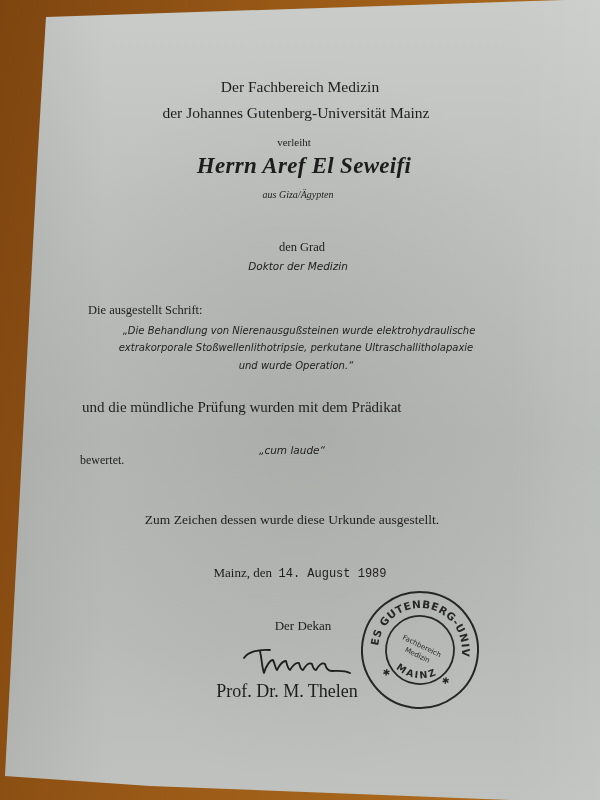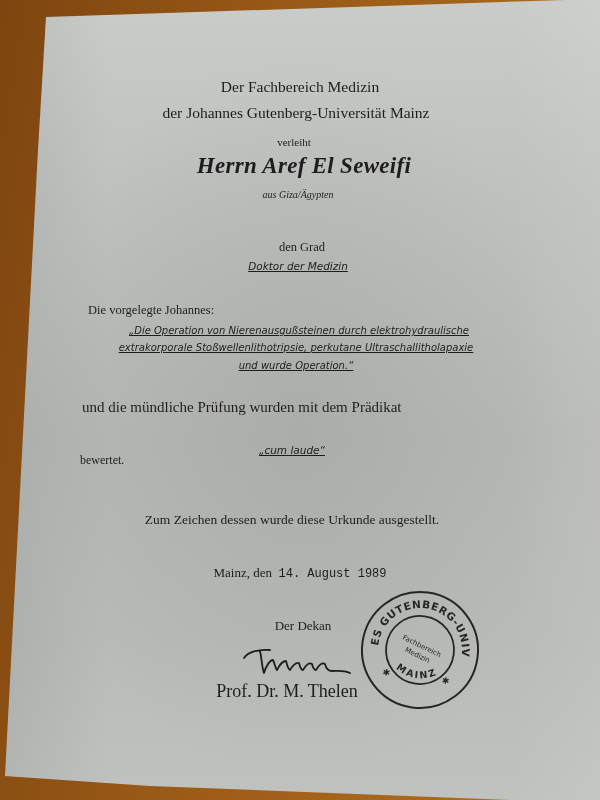--- a/index.html
+++ b/index.html
@@ -15,21 +15,21 @@
         radial-gradient(ellipse 380px 520px at 300px 420px, rgba(150,152,148,0.35), rgba(0,0,0,0) 70%),
         linear-gradient(180deg, #c9ccc9 0%, #bec1be 25%, #b6b8b5 55%, #b9bbb8 80%, #c0c2bf 100%);
     }
     .paper::after {
       content: ""; position: absolute; left: 0; top: 0; width: 100%; height: 100%;
       background: linear-gradient(90deg, rgba(90,90,85,0.12) 0%, rgba(0,0,0,0) 18%, rgba(0,0,0,0) 85%, rgba(255,255,255,0.08) 100%);
     }
     .t { position: absolute; color: #1d1d1d; white-space: nowrap; }
     .c { transform: translateX(-50%); text-align: center; }
     .serif { font-family: "Liberation Serif", "DejaVu Serif", serif; }
-    .ital { font-family: "DejaVu Sans", sans-serif; font-style: italic; text-decoration: underline; }
+    .ital { font-family: "DejaVu Sans", sans-serif; font-style: italic; }
     .mono { font-family: "Liberation Mono", "DejaVu Sans Mono", monospace; }
 
     #hdr1 { left: 300px; top: 78px; font-size: 15.5px; }
     #hdr2 { left: 296px; top: 104px; font-size: 15.5px; }
     #verleiht { left: 294px; top: 136px; font-size: 11px; }
     #name { left: 304px; top: 153px; font-size: 23px; font-family: "Liberation Serif", serif; font-style: italic; font-weight: bold; letter-spacing: 0.3px; }
     #origin { left: 298px; top: 189px; font-size: 10px; font-style: italic; }
     #grad-label { left: 302px; top: 240px; font-size: 12.5px; }
     #grad-value { left: 298px; top: 260px; font-size: 10.5px; }
     #schrift-label { left: 88px; top: 303px; font-size: 12.5px; }
@@ -53,22 +53,22 @@
 
 <div class="t c serif" id="hdr1">Der Fachbereich Medizin</div>
 <div class="t c serif" id="hdr2">der Johannes Gutenberg-Universität Mainz</div>
 <div class="t c serif" id="verleiht">verleiht</div>
 <div class="t c" id="name">Herrn Aref El Seweifi</div>
 <div class="t c serif" id="origin">aus Giza/Ägypten</div>
 
 <div class="t c serif" id="grad-label">den Grad</div>
 <div class="t c ital" id="grad-value">Doktor der Medizin</div>
 
-<div class="t serif" id="schrift-label">Die vorgelegte Johannes:</div>
-<div class="t c ital" id="title1">„Die Operation von Nierenausgußsteinen durch elektrohydraulische</div>
+<div class="t serif" id="schrift-label">Die ausgestellt Schrift:</div>
+<div class="t c ital" id="title1">„Die Behandlung von Nierenausgußsteinen wurde elektrohydraulische</div>
 <div class="t c ital" id="title2">extrakorporale Stoßwellenlithotripsie, perkutane Ultraschallitholapaxie</div>
 <div class="t c ital" id="title3">und wurde Operation.“</div>
 
 <div class="t serif" id="pruefung">und die mündliche Prüfung wurden mit dem Prädikat</div>
 <div class="t c ital" id="praedikat">„cum laude“</div>
 <div class="t serif" id="bewertet">bewertet.</div>
 
 <div class="t c serif" id="zeichen">Zum Zeichen dessen wurde diese Urkunde ausgestellt.</div>
 
 <div class="t c" id="date-place">

